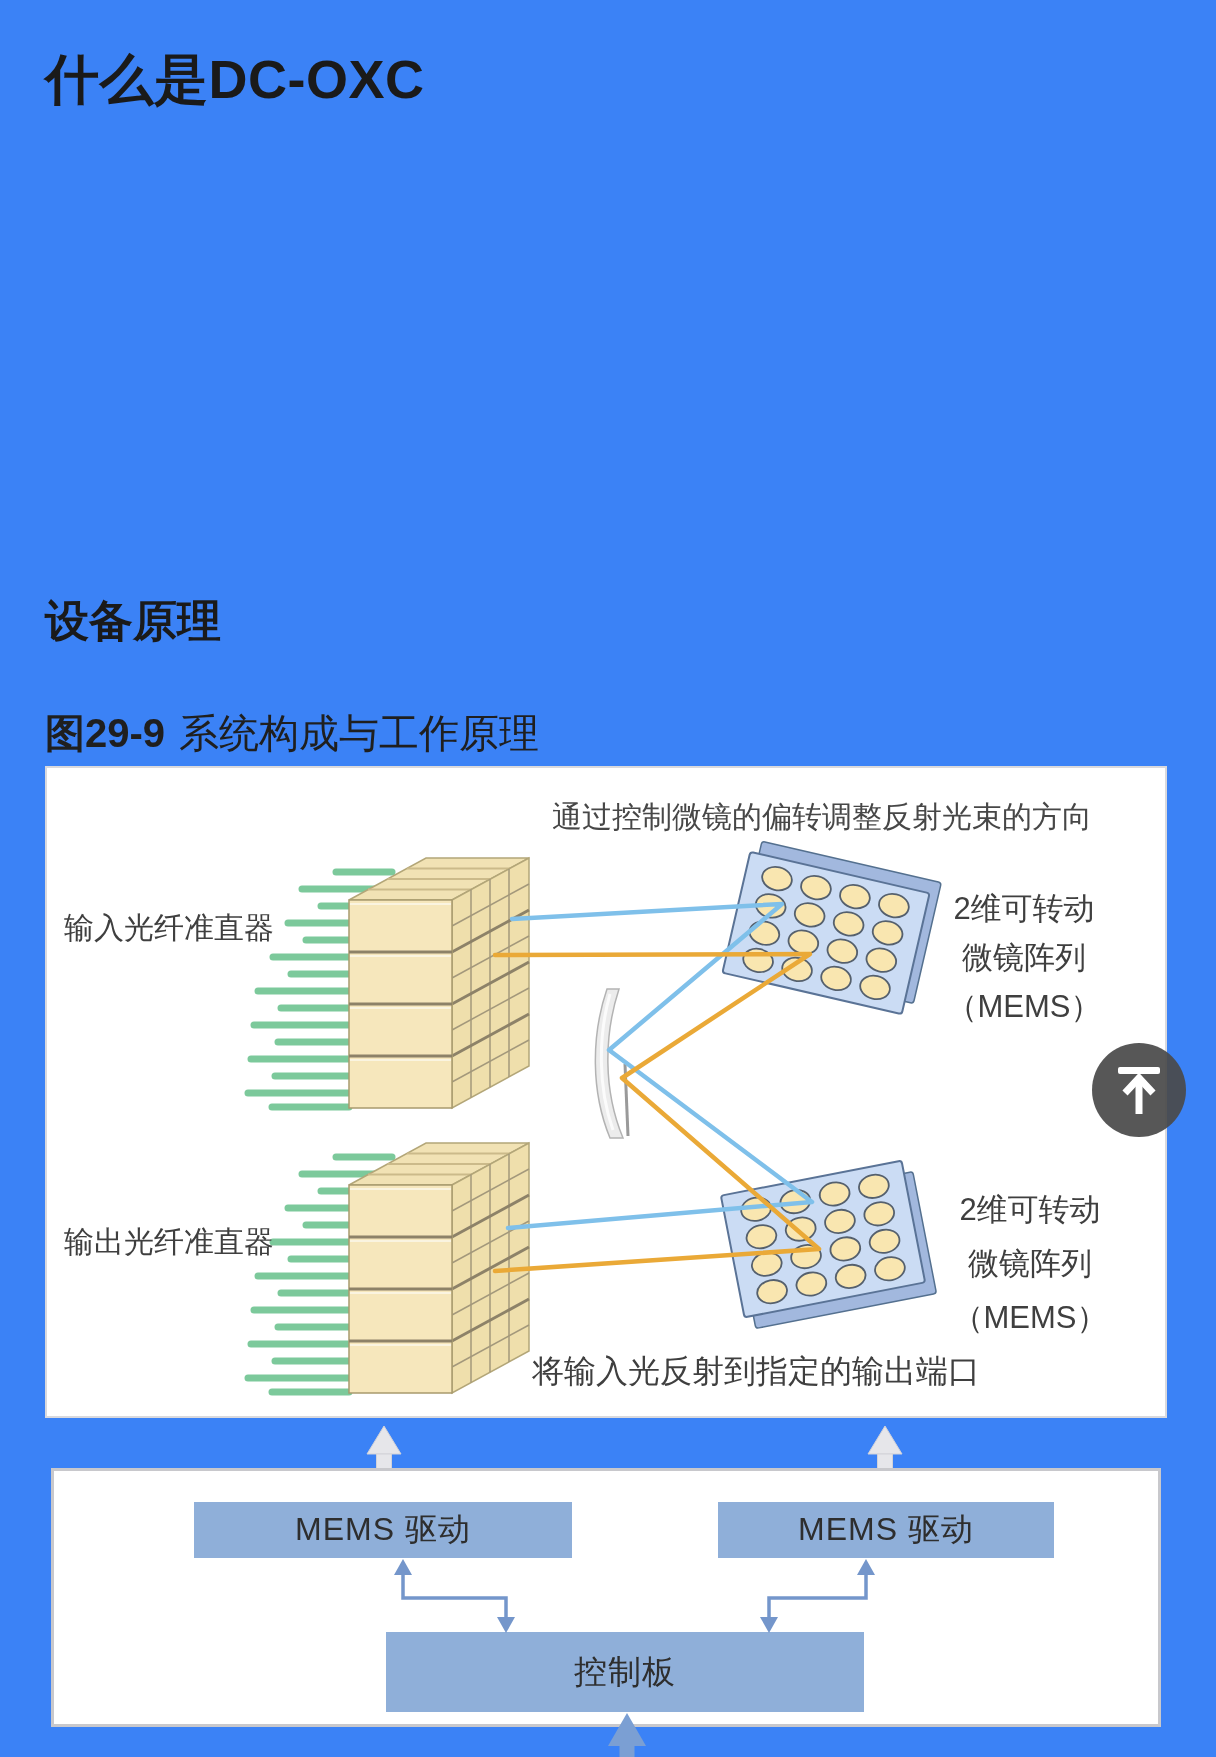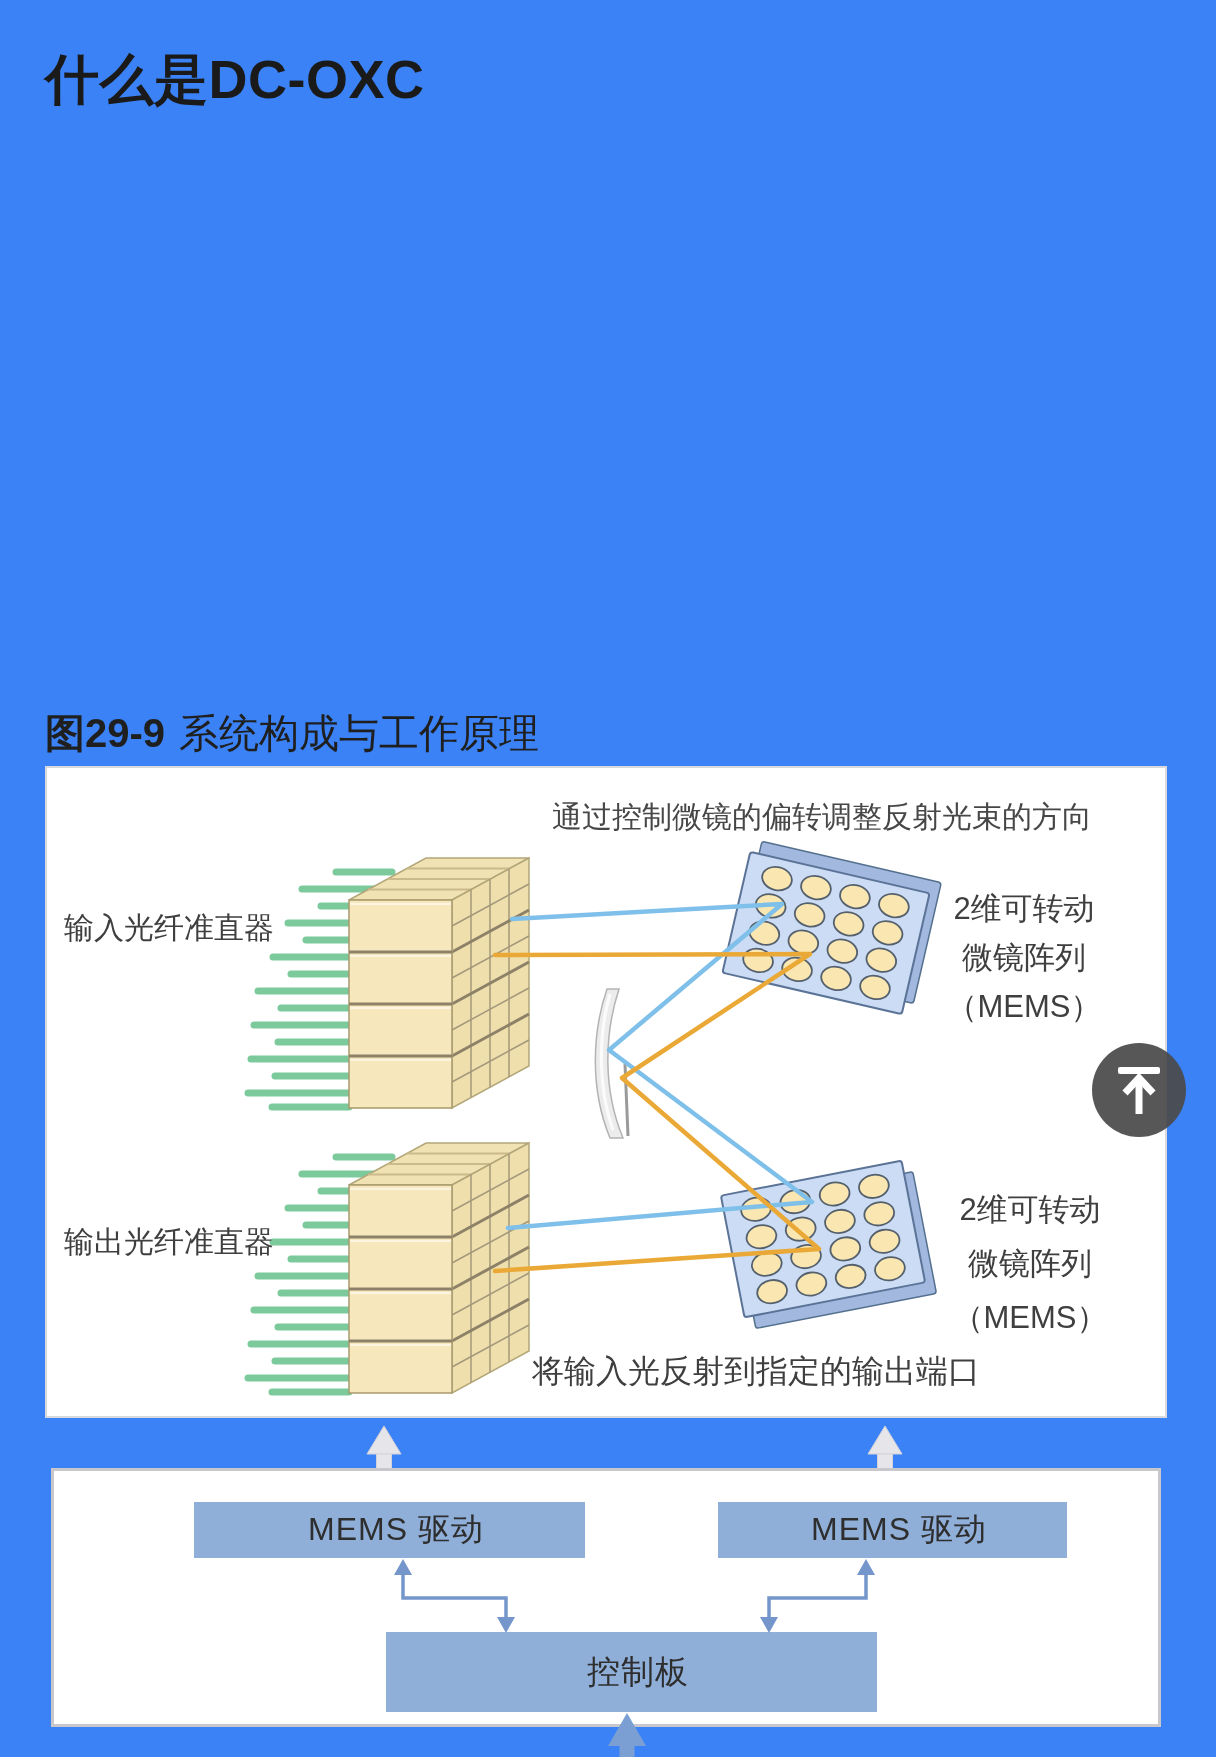--- a/index.html
+++ b/index.html
@@ -28,21 +28,21 @@
     border:2px solid #d9d9dd;background:#ffffff;box-sizing:border-box;text-align:right;
   }
   .figure-box svg{display:block;}
   .gap-arrows{position:absolute;left:0;top:1418px;width:1216px;height:86px;pointer-events:none;}
   .panel{
     position:absolute;left:51px;top:1468px;width:1110px;height:259px;
     border:3px solid #c8c8cc;background:#ffffff;box-sizing:border-box;
   }
   .blue-box{
     position:absolute;background:#8fafd9;display:flex;align-items:center;justify-content:center;
-    font-size:32px;color:#2e2e2e;letter-spacing:1px;padding-left:13px;
+    font-size:32px;color:#2e2e2e;letter-spacing:1px;
   }
   .mems-left{left:140px;top:31px;width:378px;height:56px;}
   .mems-right{left:664px;top:31px;width:336px;height:56px;}
   .ctrl-board{left:332px;top:161px;width:478px;height:80px;font-size:33px;}
   .panel-svg{position:absolute;left:0;top:0;width:1104px;height:253px;pointer-events:none;}
   .bottom-arrow-svg{position:absolute;left:600px;top:1706px;width:56px;height:51px;}
   .back-top{
     position:absolute;left:1092px;top:1043px;width:94px;height:94px;border-radius:50%;
     background:rgba(74,74,74,0.93);border:none;cursor:pointer;padding:0;
     display:flex;align-items:center;justify-content:center;
@@ -50,20 +50,21 @@
   svg text{font-family:"Liberation Sans","DejaVu Sans",sans-serif;}
 </style>
 </head>
 <body>
 
 <div id="page">
 
   <div class="h1">什么是DC-OXC</div>
 
 
+  <div class="h2">设备原理</div>
 
   <div class="figcaption">
     <span class="figlabel">图29-9</span><span class="figtitle">系统构成与工作原理</span>
   </div>
 
   <div class="figure-box">
     <svg width="1118" height="648" viewBox="0 0 1118 648">
       <defs>
         <g id="ellipse-grid">
           <ellipse cx="-60" cy="-42" rx="15" ry="11.5"></ellipse>

